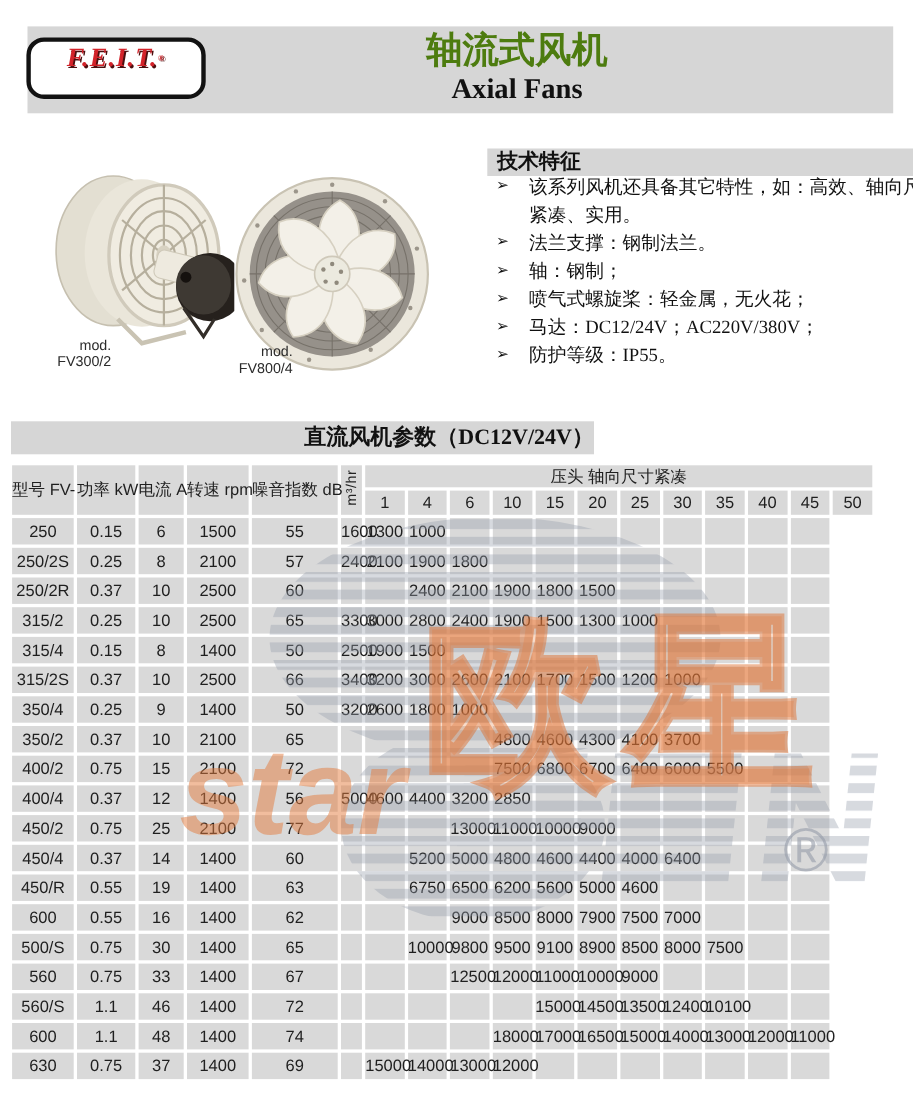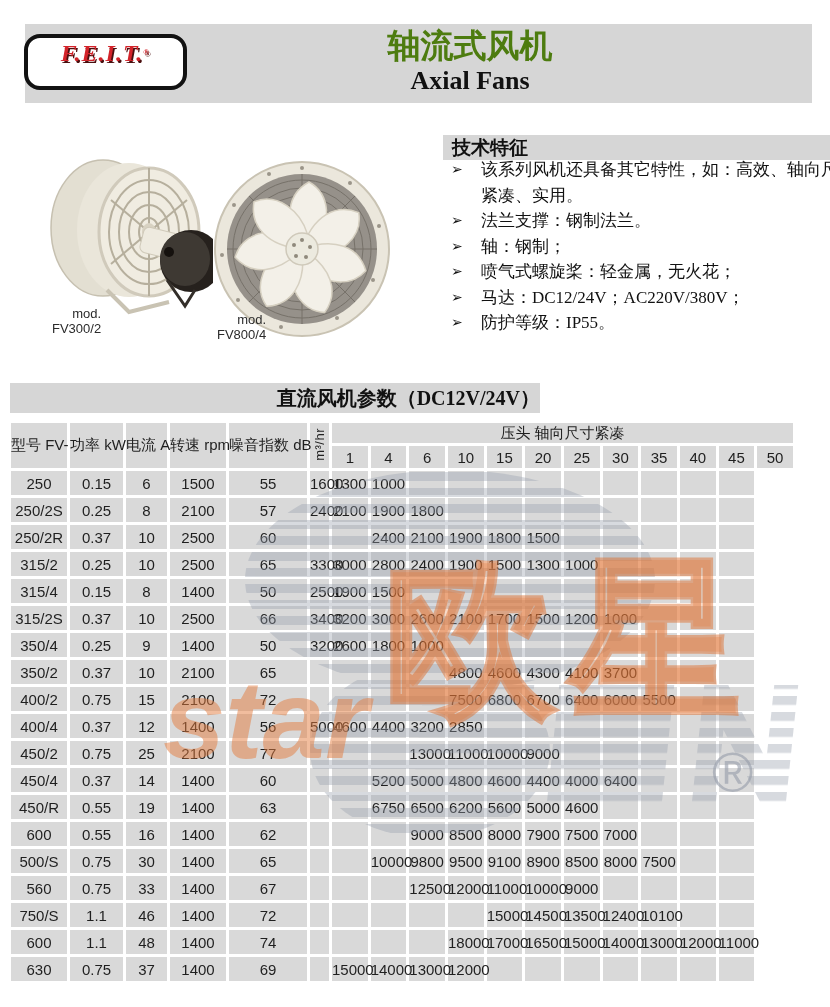--- a/index.html
+++ b/index.html
@@ -532,21 +532,21 @@
         <td>12000</td>
         <td>11000</td>
         <td>10000</td>
         <td>9000</td>
         <td></td>
         <td></td>
         <td></td>
         <td></td>
       </tr>
       <tr>
-        <td>750/S</td>
+        <td>560/S</td>
         <td>1.1</td>
         <td>46</td>
         <td>1400</td>
         <td>72</td>
         <td></td>
         <td></td>
         <td></td>
         <td></td>
         <td></td>
         <td>15000</td>

